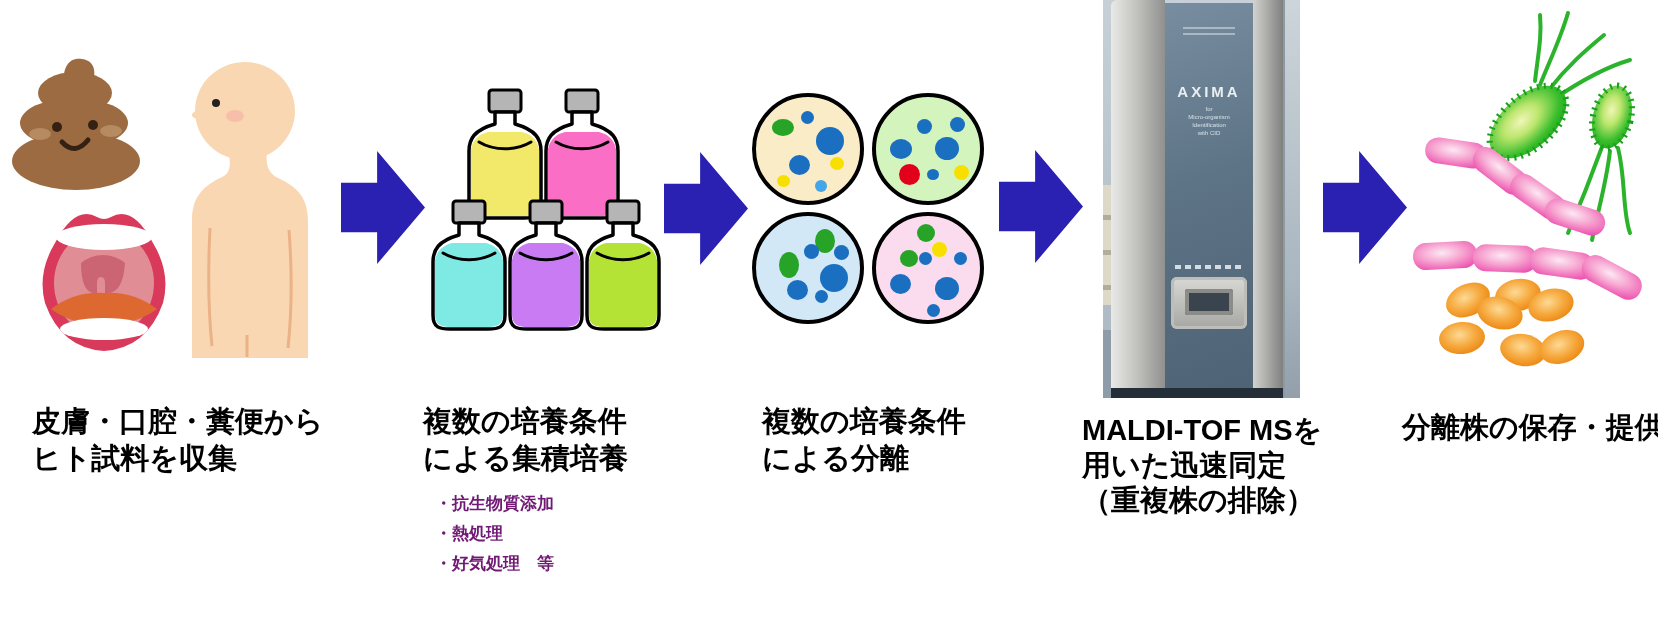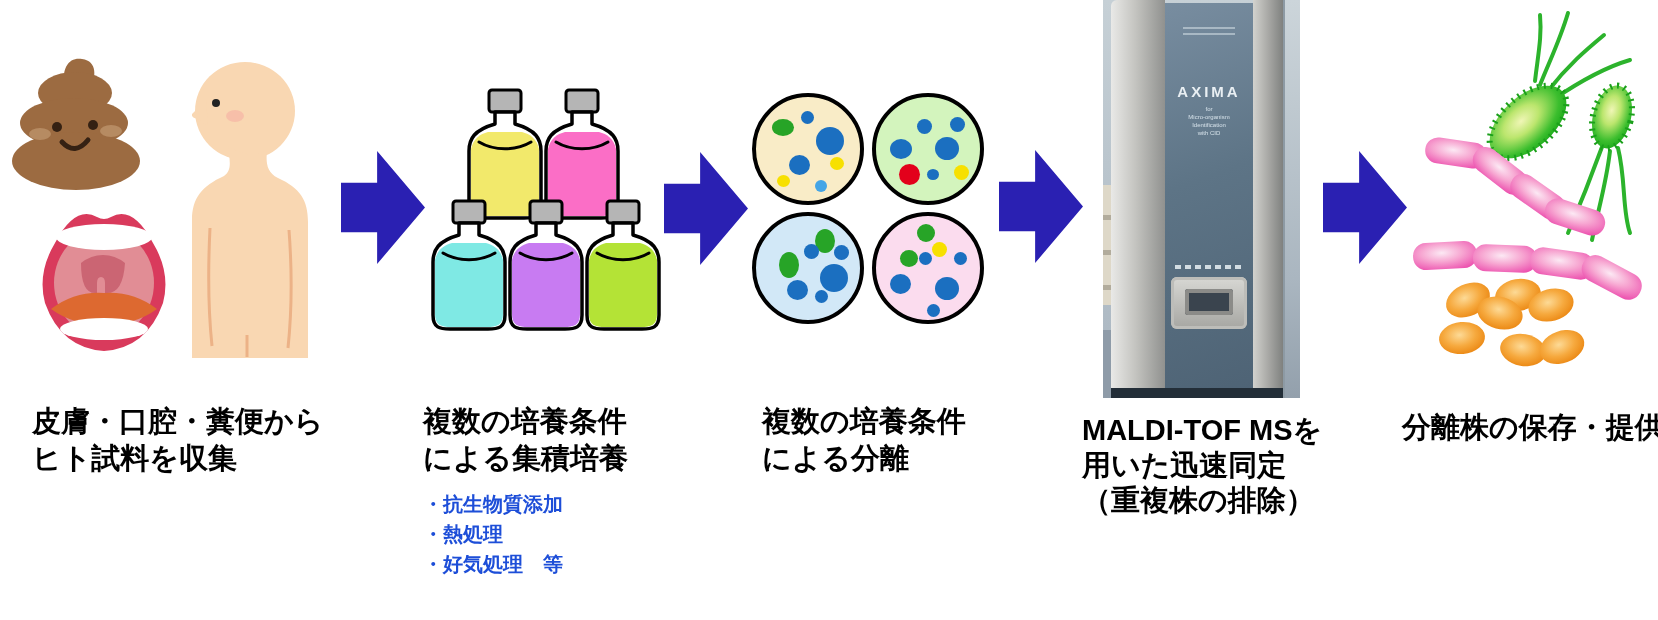--- a/index.html
+++ b/index.html
@@ -1,20 +1,20 @@
 <!DOCTYPE html>
 <html><head>
 <meta charset="utf-8">
 <style>
   html,body{margin:0;padding:0;background:#fff;}
   .canvas{position:relative;width:1658px;height:620px;background:#fff;overflow:hidden;
           font-family:"Liberation Sans","DejaVu Sans",sans-serif;}
   .abs{position:absolute;}
   .caption{position:absolute;font-weight:bold;font-size:29px;line-height:37px;color:#000000;white-space:nowrap;}
-  .bullets{position:absolute;font-weight:bold;font-size:20px;line-height:30px;color:#1d4ed8;white-space:nowrap;}
+  .bullets{position:absolute;font-weight:bold;font-size:17px;line-height:30px;color:#701a75;white-space:nowrap;margin-left:12px;}
   .arrow{position:absolute;width:84px;height:113px;
          clip-path:polygon(0% 28%,43% 28%,43% 0%,100% 50%,43% 100%,43% 72%,0% 72%);}
   .dish{position:absolute;width:112px;height:112px;border:4px solid #000;border-radius:50%;box-sizing:border-box;overflow:hidden;}
   .colony{position:absolute;border-radius:50%;}
   .bottle{position:absolute;}
   
   .photo{position:absolute;left:1103px;top:0;width:197px;height:398px;overflow:hidden;
          background:linear-gradient(180deg,#c6d0d6 0%,#b3bfc9 55%,#97a5b2 100%);}
   .m-walll{position:absolute;left:0;top:0;width:12px;height:330px;background:linear-gradient(#c6d0d6,#aebac4);}
   .m-floor{position:absolute;left:0;top:330px;width:12px;height:68px;background:#8e9ba8;}

